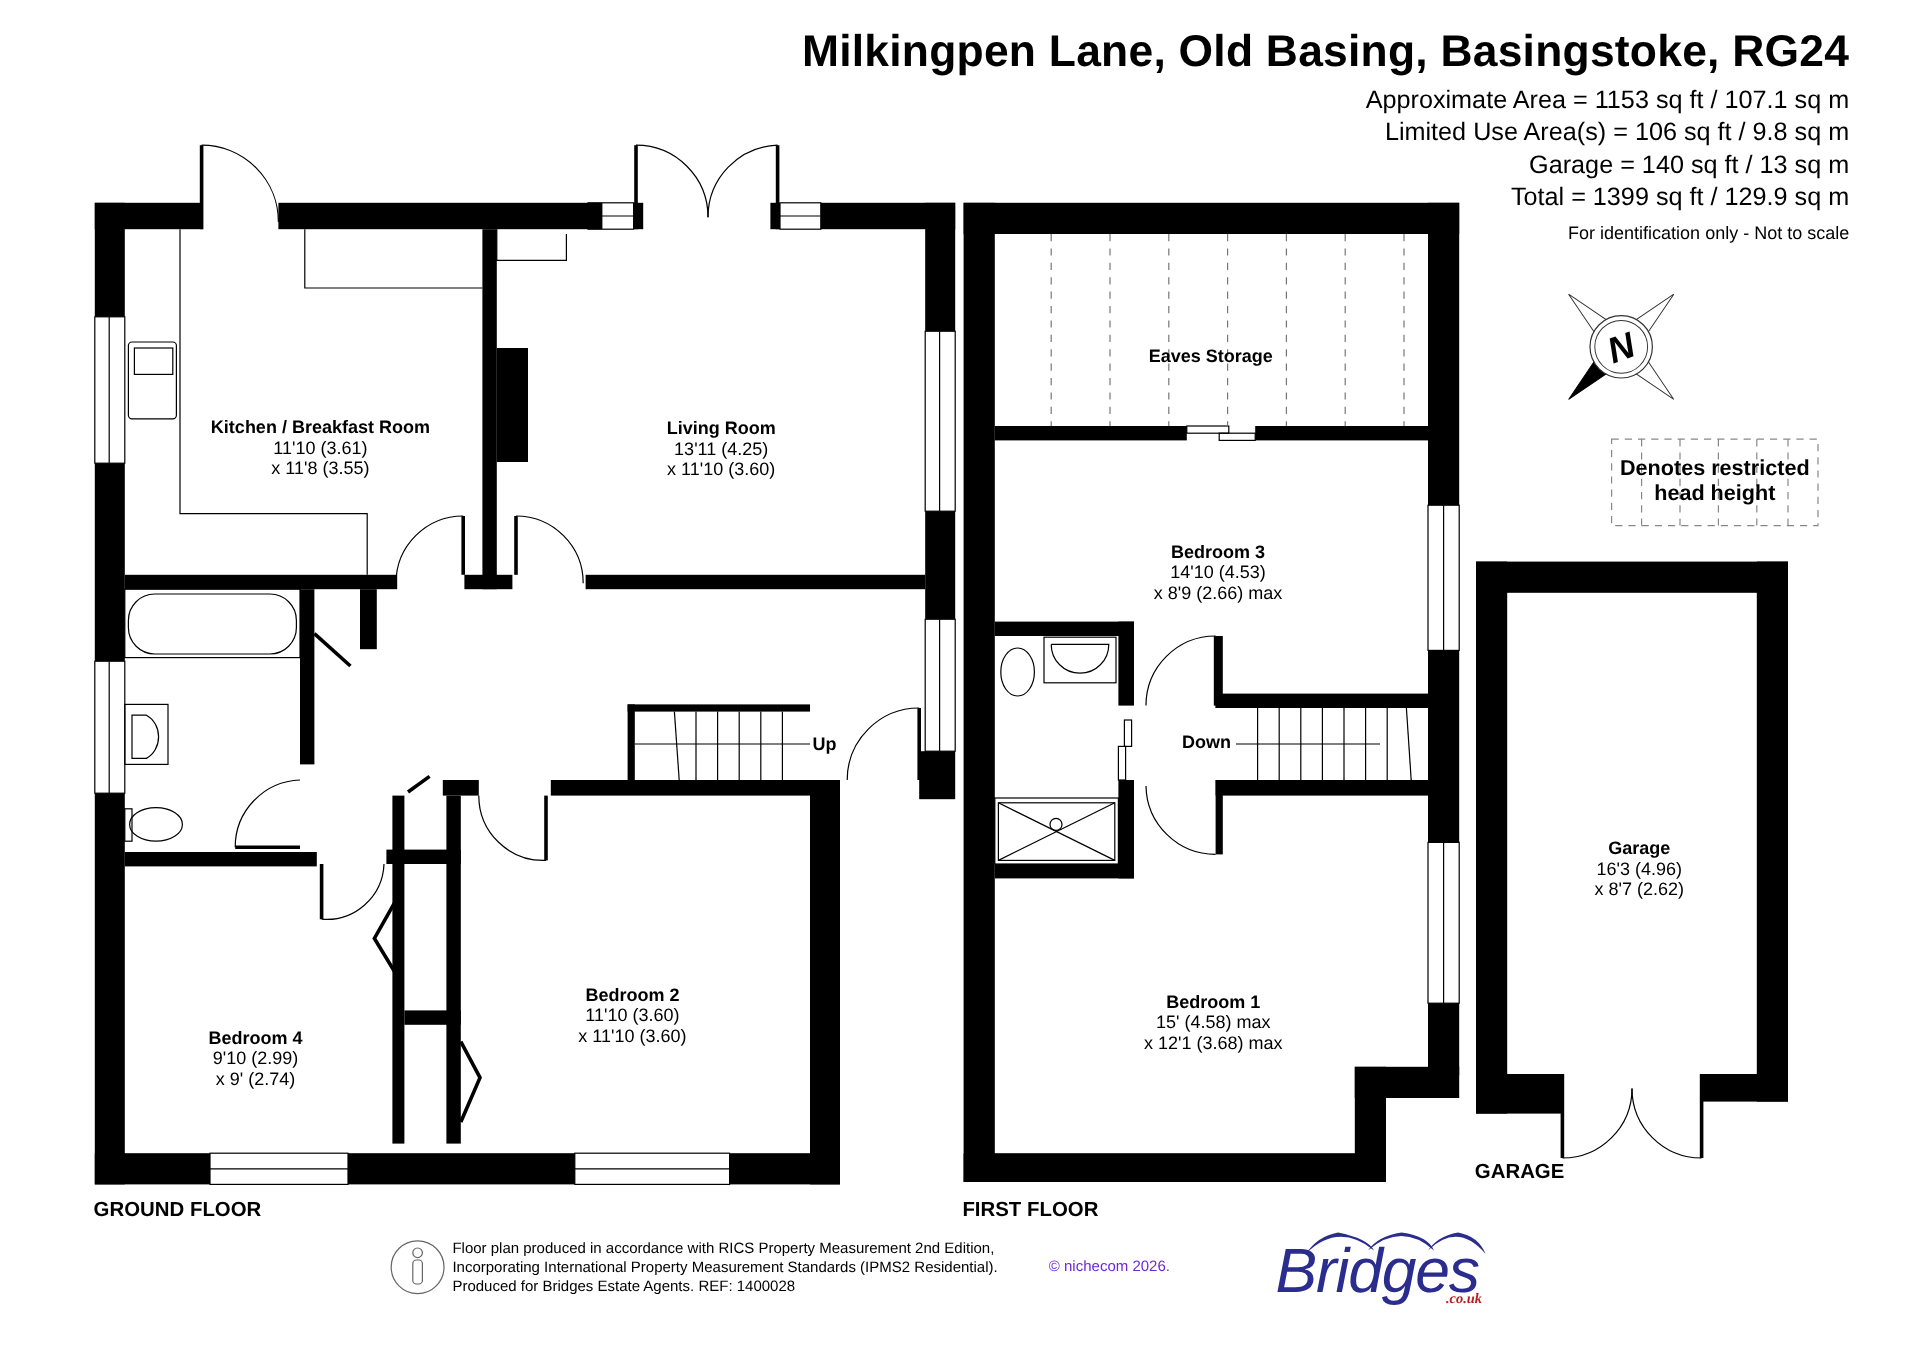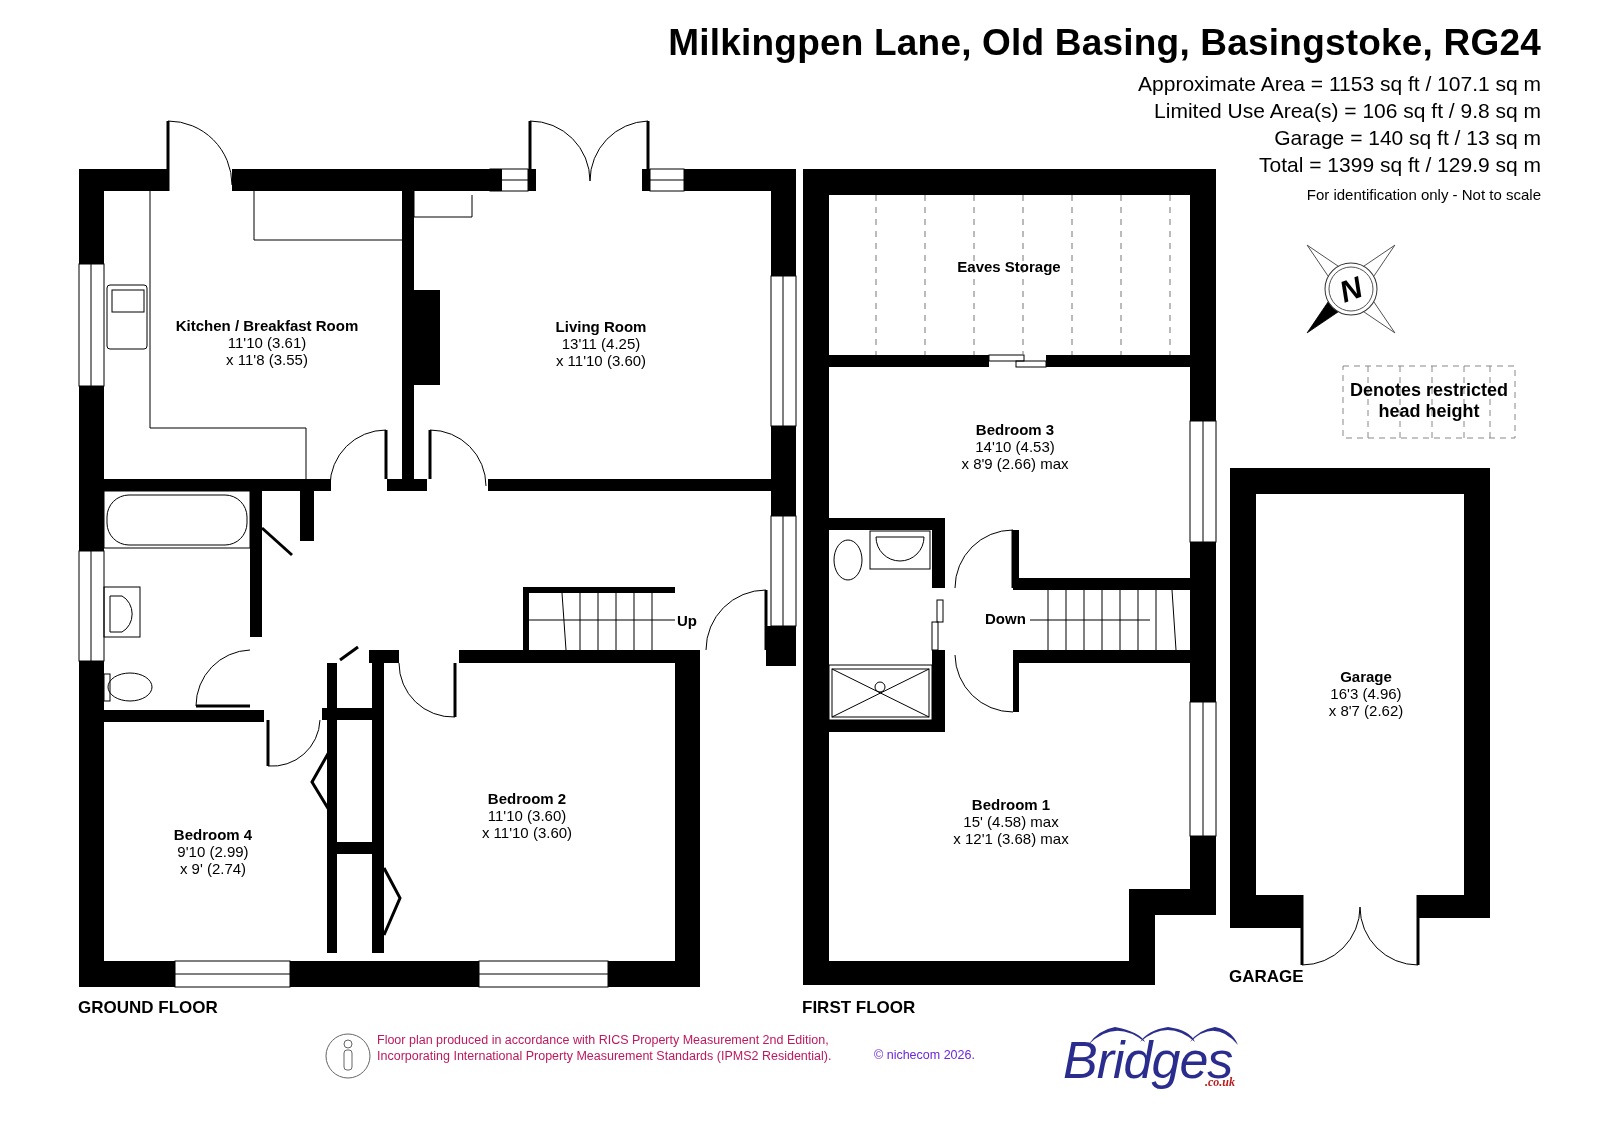--- a/index.html
+++ b/index.html
@@ -1,27 +1,27 @@
 <!DOCTYPE html>
 <html><head>
 <meta charset="utf-8">
 <style>
   html,body{margin:0;padding:0;background:#fff;}
   body{width:1599px;height:1131px;position:relative;overflow:hidden;font-family:"Liberation Sans",sans-serif;color:#000;}
   #plan{position:absolute;left:0;top:0;}
   .title{position:absolute;right:58px;top:22px;font-size:37px;font-weight:bold;letter-spacing:0.2px;white-space:nowrap;}
   .area-line{position:absolute;right:58px;font-size:21px;white-space:nowrap;}
   .note{position:absolute;right:58px;top:186px;font-size:15px;white-space:nowrap;}
-  .room{position:absolute;text-align:center;font-size:15px;line-height:17px;white-space:nowrap;transform:translateX(-50%);}
+  .room{position:absolute;text-align:center;font-size:15px;line-height:17px;white-space:nowrap;transform:translateX(-50%);margin-top:31px;}
   .room .rn{font-weight:bold;}
   .floor-label{position:absolute;font-size:17px;font-weight:bold;white-space:nowrap;}
   .stair-label{position:absolute;font-size:15px;font-weight:bold;}
   .legend-box{position:absolute;left:1343px;top:366px;width:172px;height:72px;text-align:center;font-size:18px;font-weight:bold;line-height:21px;}
   .legend-box span{position:relative;top:14px;background:transparent;}
-  .footer-text{position:absolute;left:377px;top:1032px;font-size:12.5px;line-height:16px;color:#be185d;white-space:nowrap;}
+  .footer-text{position:absolute;left:377px;top:1032px;font-size:12.5px;line-height:16px;color:#000000;white-space:nowrap;}
   .footer-copy{position:absolute;left:874px;top:1048px;font-size:12.5px;color:#6d28d9;white-space:nowrap;}
   .logo-text{position:absolute;left:1063px;top:1030px;font-size:52px;font-weight:normal;font-style:italic;color:#2b2d8e;letter-spacing:-1px;}
   .logo-sub{position:absolute;left:1205px;top:1075px;font-size:12px;font-weight:bold;font-style:italic;color:#b91c1c;font-family:Liberation Serif, serif;}
 </style>
 </head>
 <body>
 
 <svg id="plan" width="1599" height="1131" viewBox="0 0 1599 1131">
   <g fill="#000">
 
@@ -294,16 +294,17 @@
 <div class="room" style="left:1366px;top:668px">
   <div class="rn">Garage</div>
   <div>16'3 (4.96)</div>
   <div>x 8'7 (2.62)</div>
 </div>
 <div class="floor-label" style="left:1229px;top:967px">GARAGE</div>
 
 <div class="footer-text">
   <div>Floor plan produced in accordance with RICS Property Measurement 2nd Edition,</div>
   <div>Incorporating International Property Measurement Standards (IPMS2 Residential).</div>
+  <div>Produced for Bridges Estate Agents.   REF: 1400028</div>
 </div>
 <div class="footer-copy">© nichecom 2026.</div>
 <div class="logo-text">Bridges</div>
 <div class="logo-sub">.co.uk</div>
 
 </body></html>

